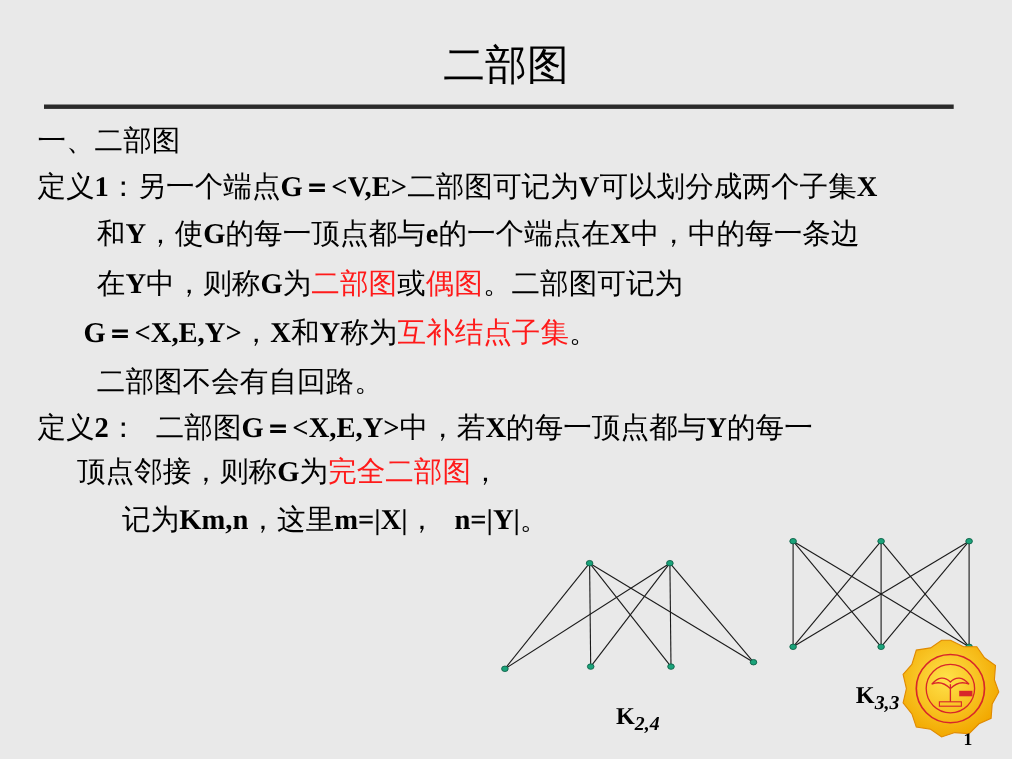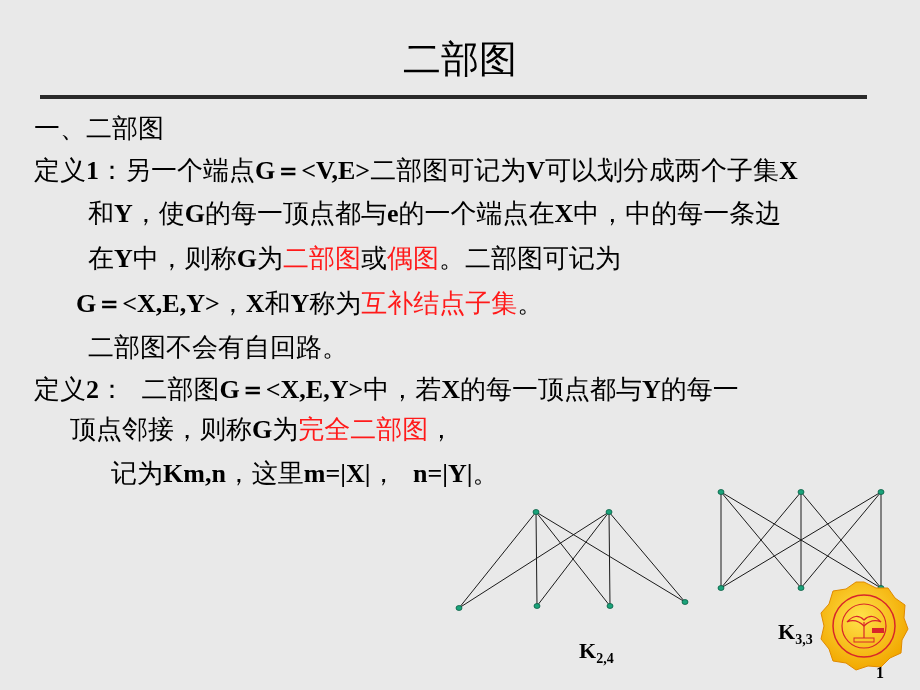--- a/index.html
+++ b/index.html
@@ -5,21 +5,21 @@
   html, body { margin:0; padding:0; }
   body { width:920px; height:690px; background:#e9e9e9; position:relative; overflow:hidden;
          font-family:"DejaVu Serif","Liberation Serif",serif; color:#000; }
   .title { position:absolute; left:0; width:920px; top:34px; text-align:center; font-size:38px; line-height:50px; }
   .rule { position:absolute; left:40px; top:95px; width:827px; height:4px; background:#2a2a2a; }
   .line { position:absolute; font-size:26px; line-height:36px; white-space:nowrap; }
   .latin { font-family:"Liberation Serif",serif; font-weight:bold; }
   .red { color:#ff1a1a; }
   svg { position:absolute; left:0; top:0; }
   .caption { position:absolute; font-family:"Liberation Serif",serif; font-weight:bold; font-size:22px; }
-  .caption sub { font-size:14px; }
+  .caption sub { font-size:18px;font-style:italic; }
   .pagenum { position:absolute; left:876px; top:664px; font-family:"Liberation Serif",serif; font-weight:bold; font-size:16px; }
 </style>
 </head>
 <body>
 
 <div class="title">二部图</div>
 <div class="rule"></div>
 
 <div class="line" style="left:34px;top:110px;">一、二部图</div>
 
@@ -96,16 +96,16 @@
     <polygon fill="url(#sealg)" stroke="#e08a00" stroke-width="1" points="0,-44 12,-38 24,-38 31,-28 41,-21 40,-8 44,3 38,14 37,27 26,32 17,41 4,40 -8,44 -18,37 -31,35 -35,23 -43,13 -40,0 -43,-13 -35,-22 -31,-35 -18,-37 -8,-44"></polygon>
     <circle r="31" fill="none" stroke="#d8262a" stroke-width="1.5"></circle>
     <circle r="22" fill="none" stroke="#d8262a" stroke-width="1.2"></circle>
     <path d="M-17,-4 Q-8,-14 0,-6 Q8,-14 17,-4 Q8,-8 0,0 Q-8,-8 -17,-4 Z" fill="none" stroke="#d8262a" stroke-width="1.2"></path>
     <line x1="0" y1="-4" x2="0" y2="12" stroke="#d8262a" stroke-width="1.2"></line>
     <rect x="-10" y="12" width="20" height="4" fill="none" stroke="#d8262a" stroke-width="1"></rect>
     <rect x="8" y="2" width="12" height="5" fill="#d8262a"></rect>
   </g>
 </svg>
 
-<div class="caption" style="left:579px;top:638px;"><span>K</span><sub>2,4</sub></div>
+<div class="caption" style="left:560px;top:638px;"><span>K</span><sub>2,4</sub></div>
 <div class="caption" style="left:778px;top:619px;"><span>K</span><sub>3,3</sub></div>
 
 <div class="pagenum">1</div>
 
 </body></html>

